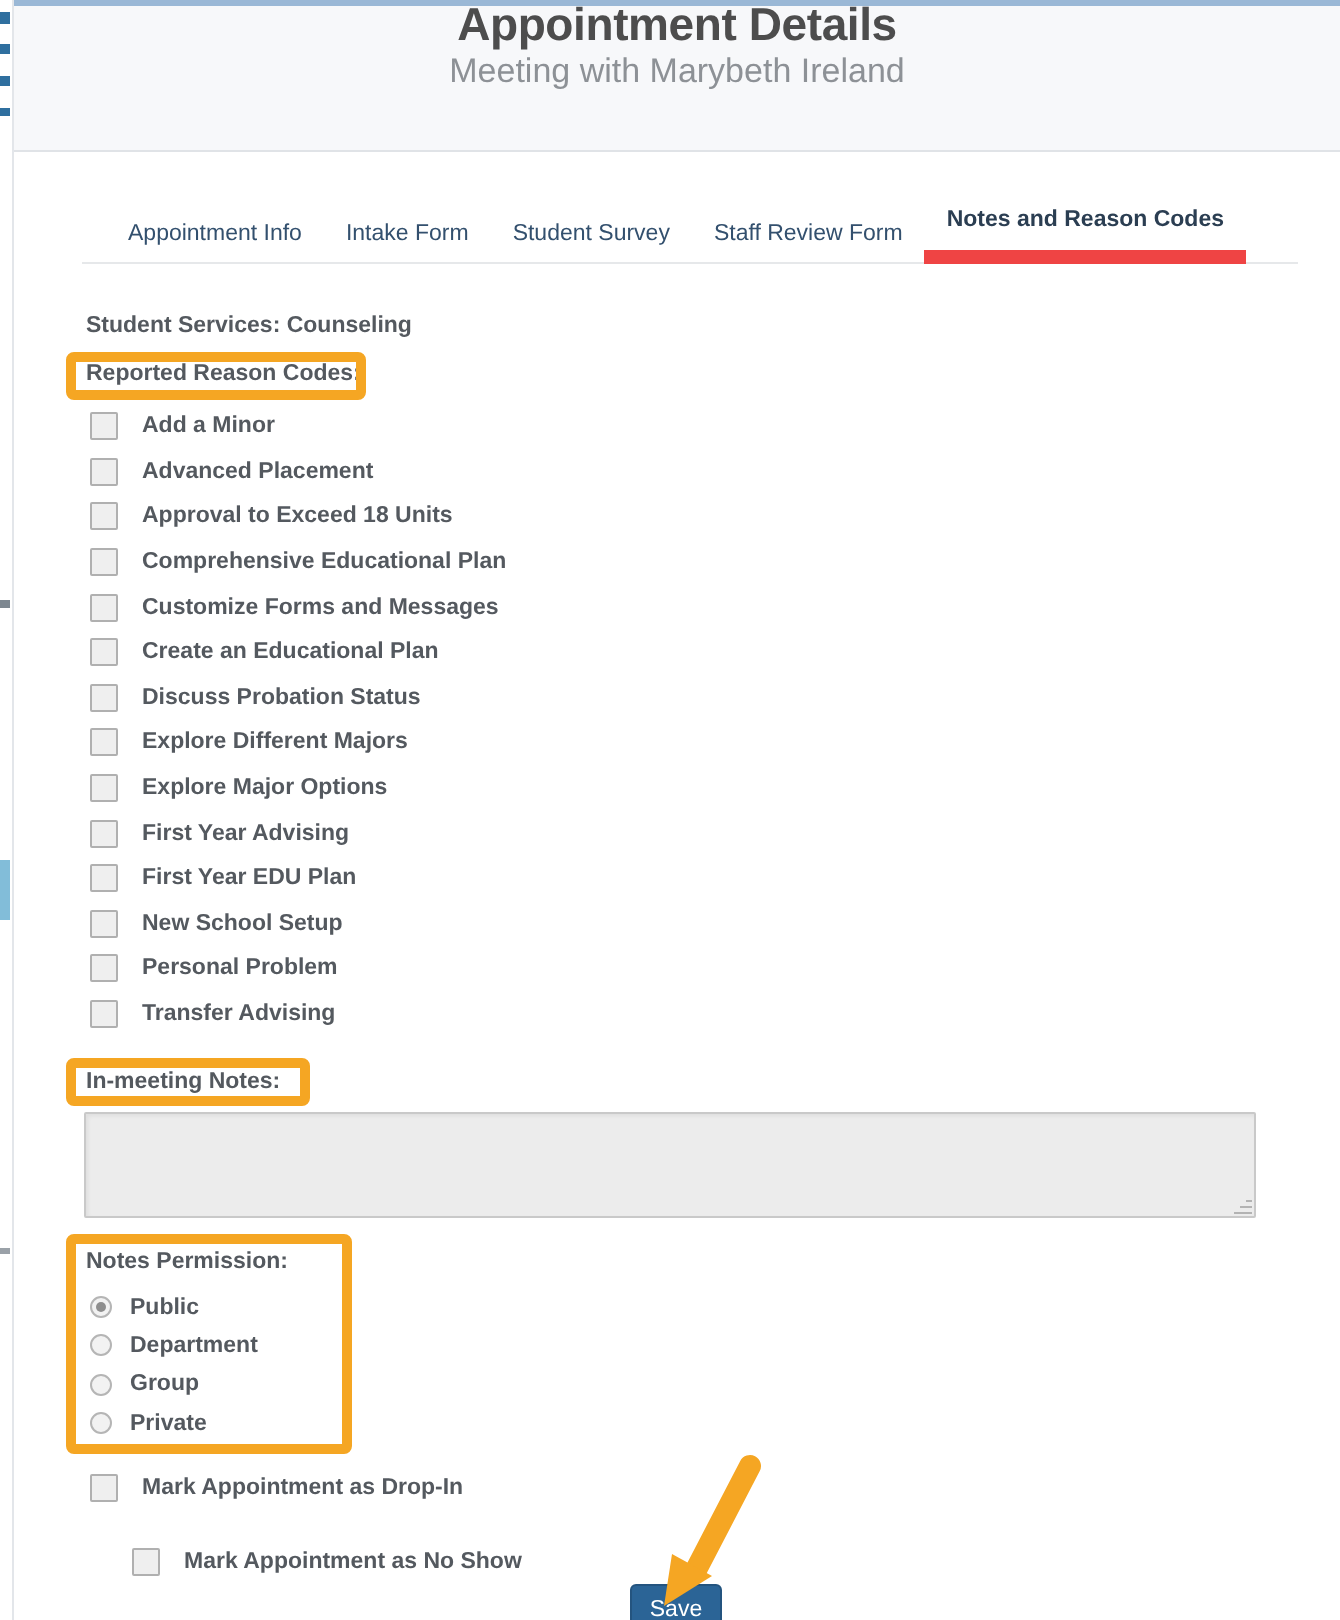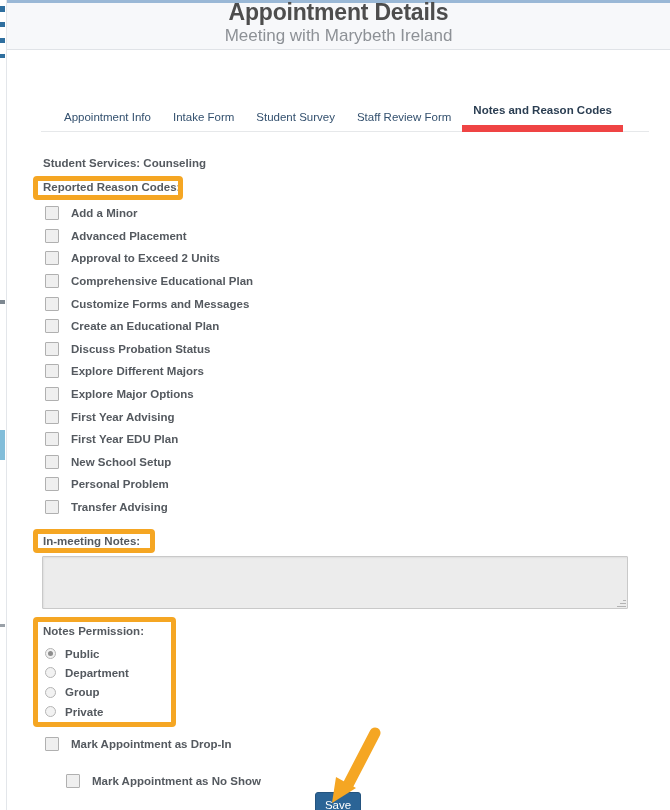--- a/index.html
+++ b/index.html
@@ -38,21 +38,21 @@
     left: 0;
     width: 5px;
     background: #2f6f9f;
   }
 
   
   .modal-header {
     position: absolute;
     left: 7px; top: 0;
     width: 663px;
-    height: 50px;
+    height: 76px;
     background: #f7f8fa;
     border-bottom: 1px solid #e0e3e7;
     box-sizing: border-box;
   }
   .modal-header .topline {
     position: absolute;
     left: 0; top: 0;
     width: 100%;
     height: 3px;
     background: #9ab8d6;
@@ -331,21 +331,21 @@
         <div class="cb-row">
           <span class="cb"></span>
           <span class="cb-text">Add a Minor</span>
         </div>
         <div class="cb-row">
           <span class="cb"></span>
           <span class="cb-text">Advanced Placement</span>
         </div>
         <div class="cb-row">
           <span class="cb"></span>
-          <span class="cb-text">Approval to Exceed 2 Units</span>
+          <span class="cb-text">Approval to Exceed 18 Units</span>
         </div>
         <div class="cb-row">
           <span class="cb"></span>
           <span class="cb-text">Comprehensive Educational Plan</span>
         </div>
         <div class="cb-row">
           <span class="cb"></span>
           <span class="cb-text">Customize Forms and Messages</span>
         </div>
         <div class="cb-row">

